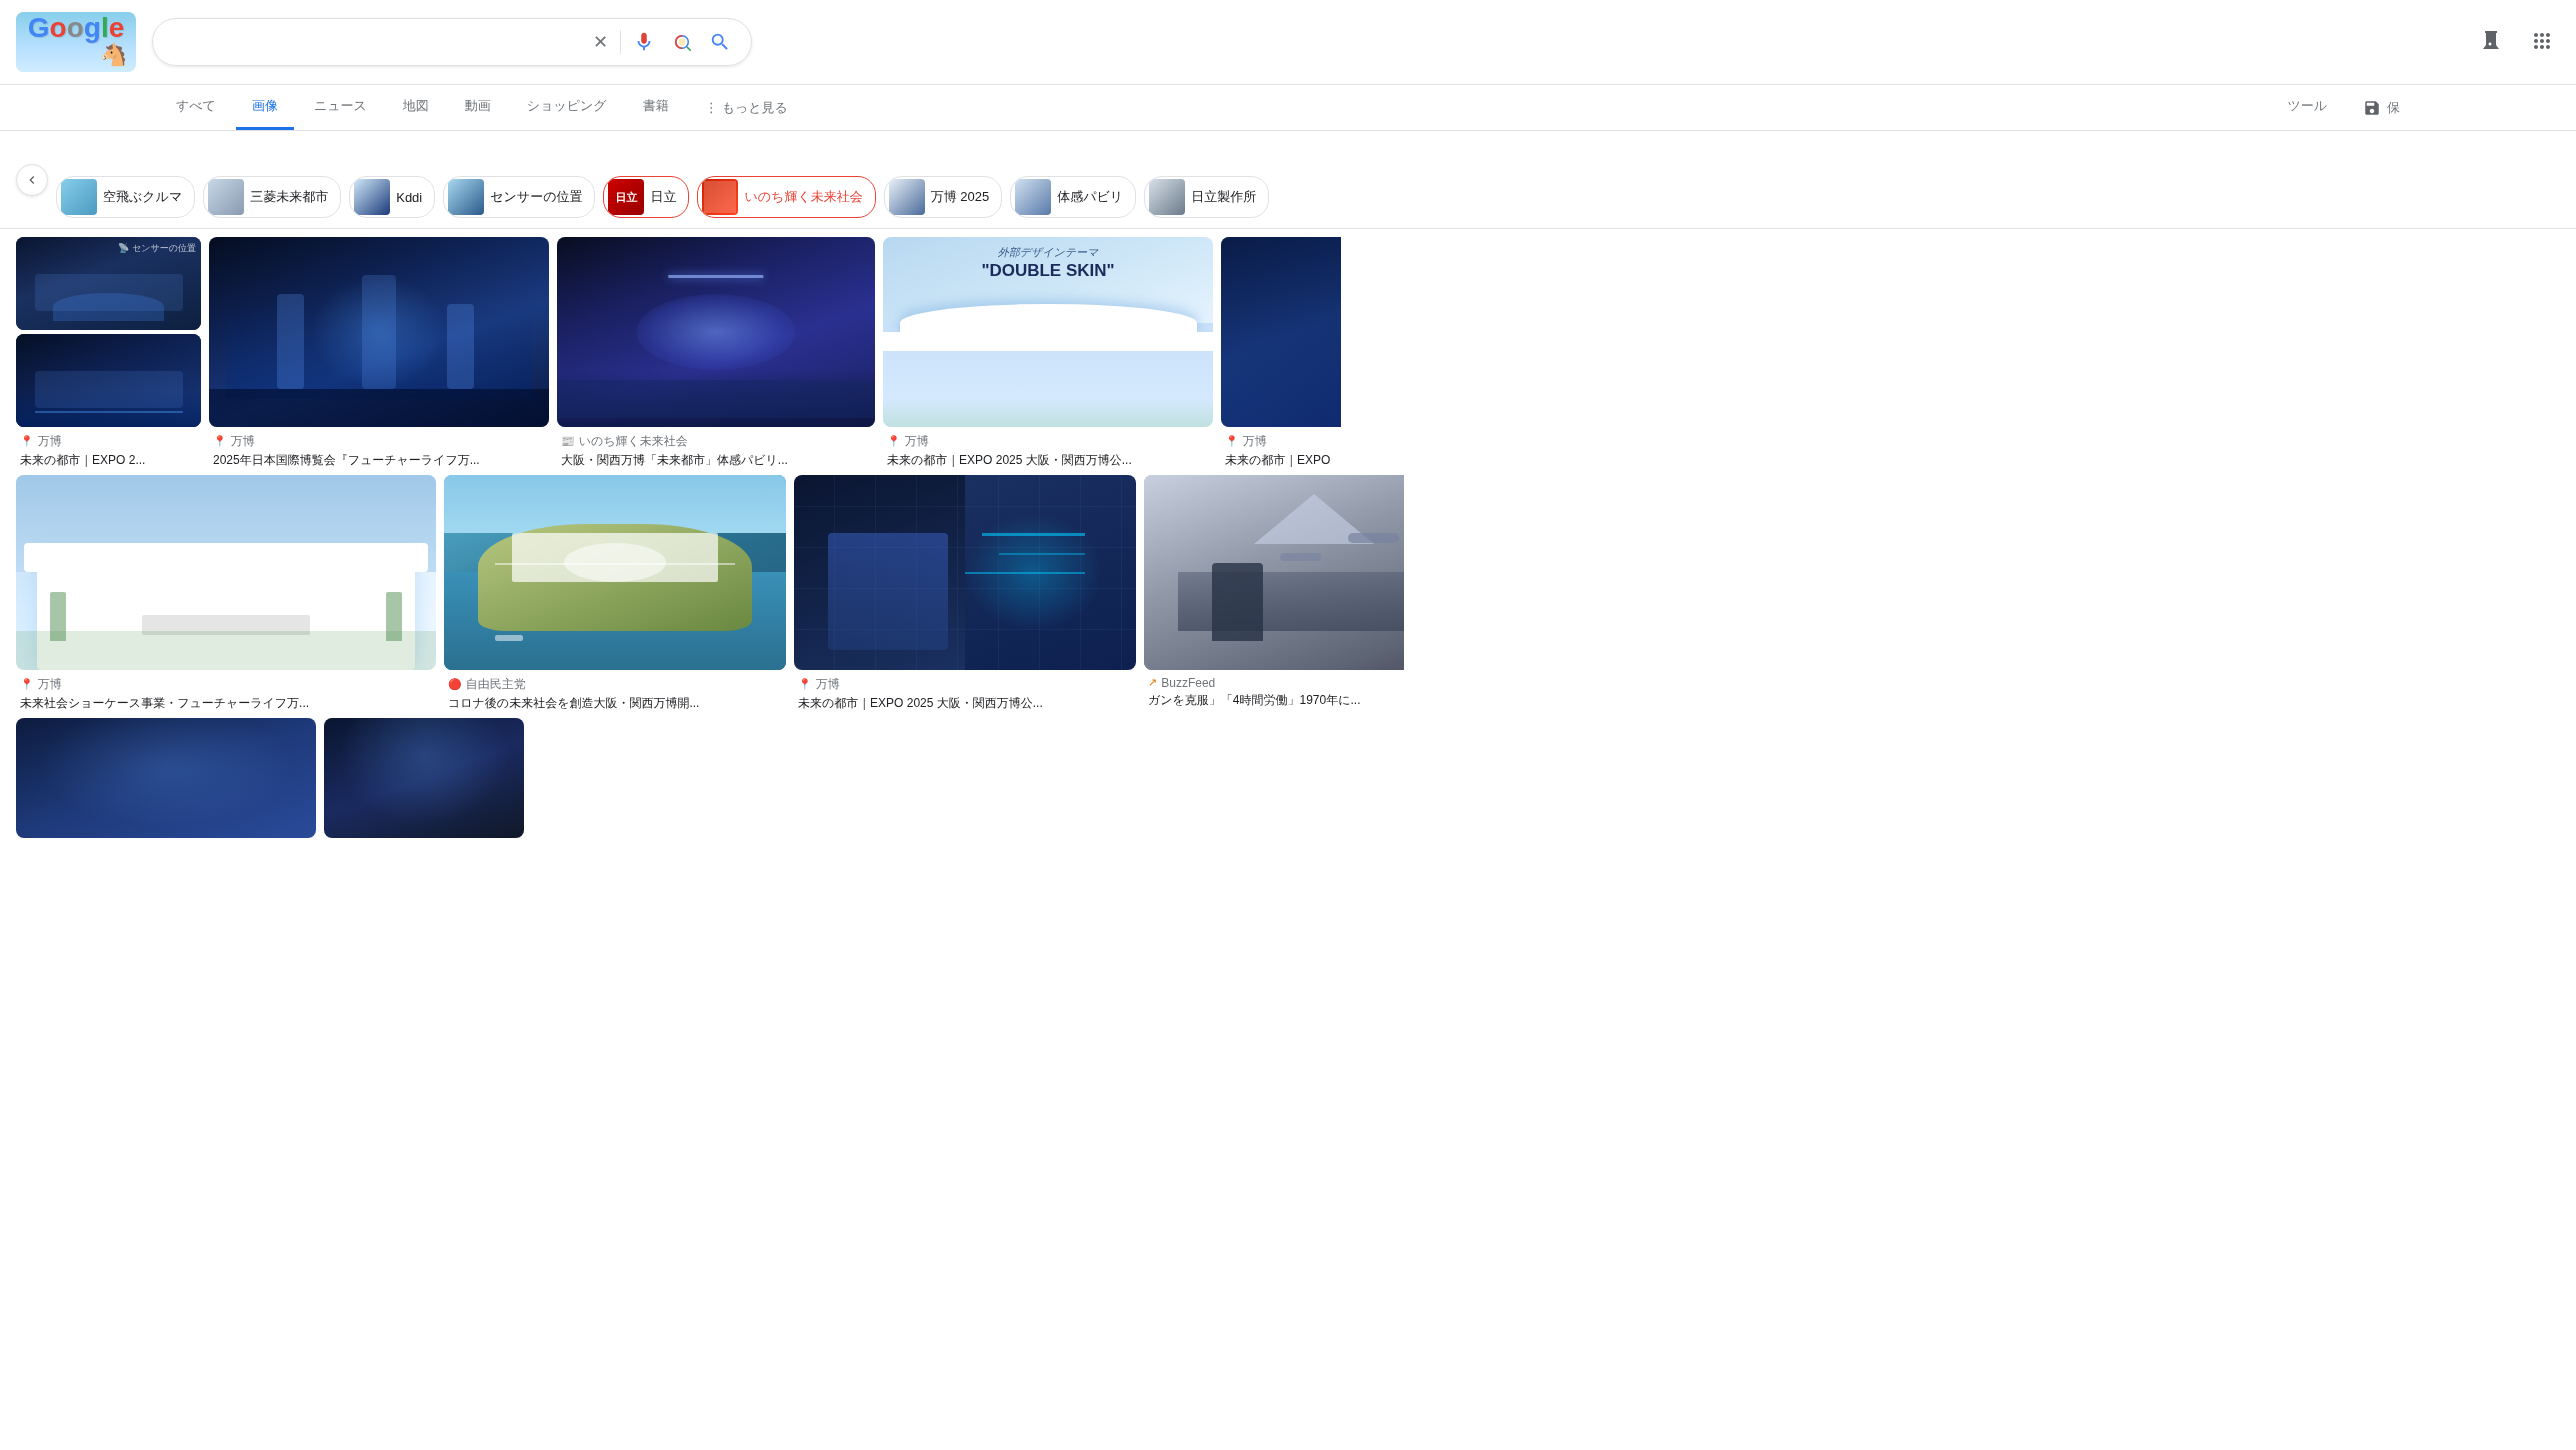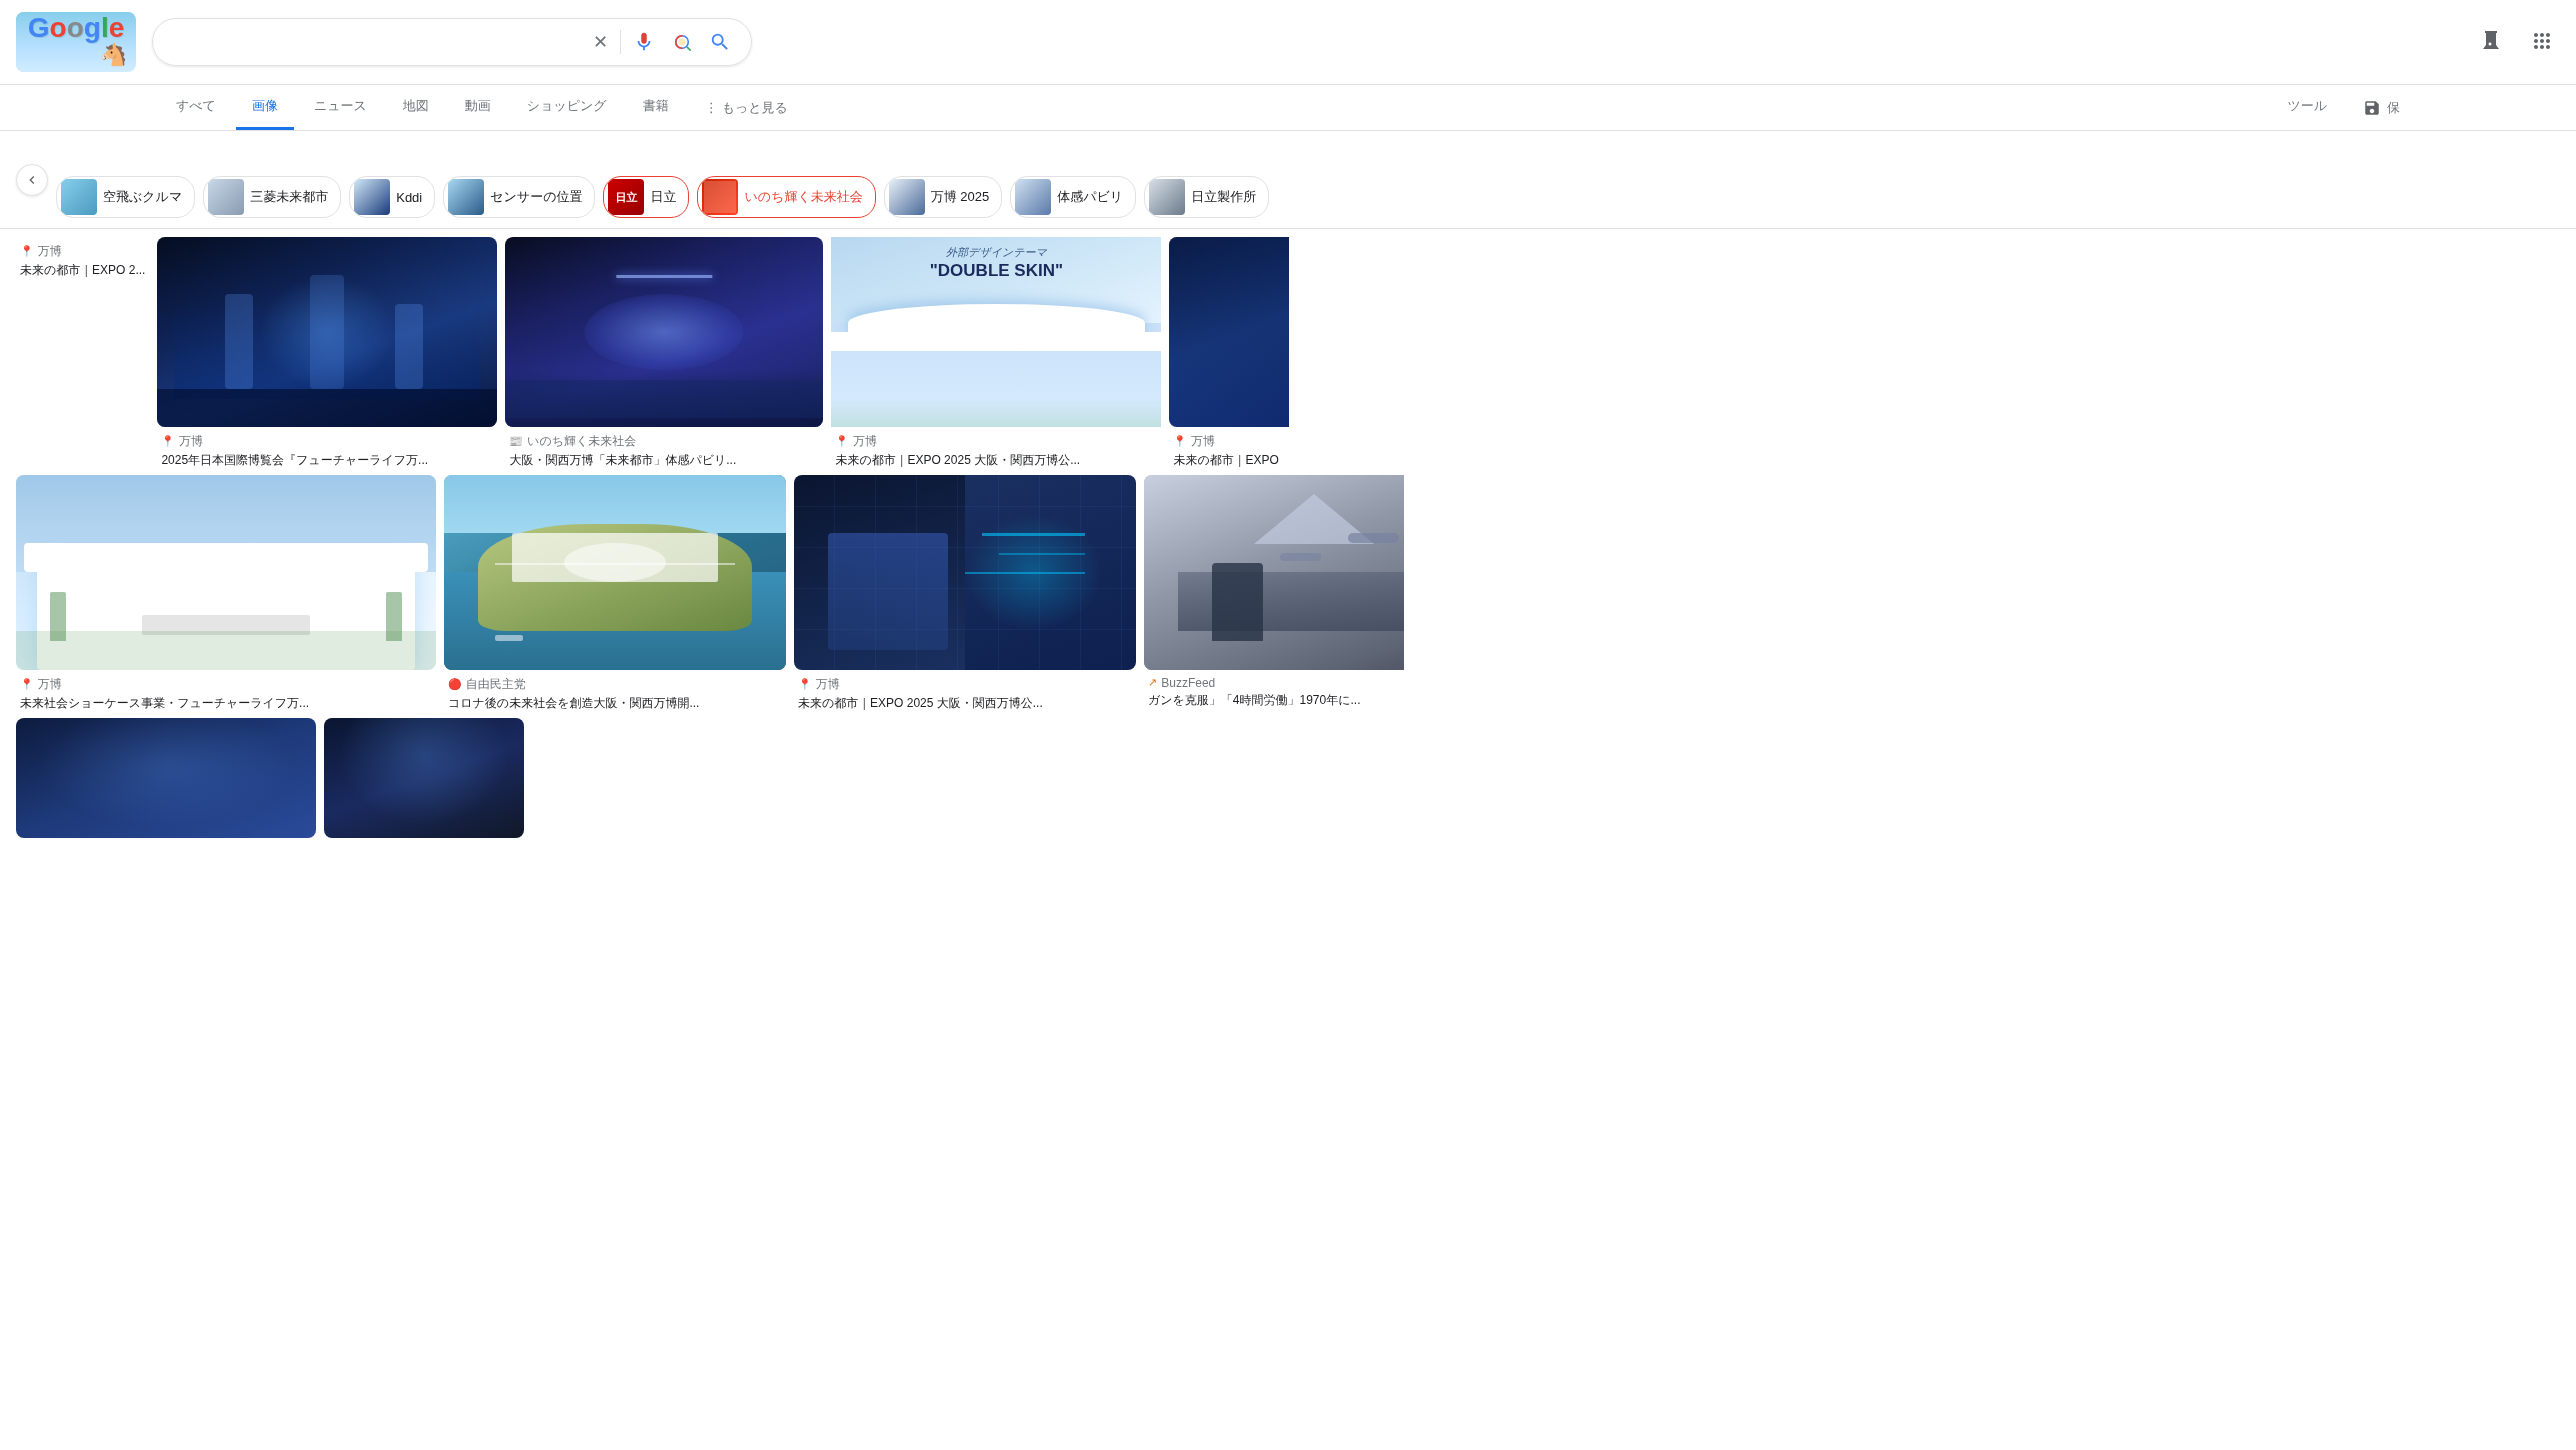--- a/index.html
+++ b/index.html
@@ -408,20 +408,34 @@
     <div class="chip-thumb ct-hitachi2"></div>
     <span>日立製作所</span>
   </div>
 </div>
 
 <div id="main-content">
 
   <div class="row1-container">
 
     <div class="img-item">
+      <div style="display:flex; flex-direction:column; gap:4px;">
+        <div class="img-box expo-blue-1" style="width:185px; height:93px; border-radius:8px; cursor:pointer; position:relative; overflow:hidden;">
+
+          <div style="position:absolute;inset:0;background:linear-gradient(160deg, #0a1530 0%, #1a3060 40%, #0d2040 100%);"></div>
+          <div style="position:absolute;bottom:10%;left:20%;right:20%;height:30%;background:rgba(60,120,220,0.3);border-radius:50% 50% 0 0;"></div>
+          <div style="position:absolute;top:5px;right:5px;font-size:9px;color:rgba(255,255,255,0.7);">📡 センサーの位置</div>
+        </div>
+        <div class="img-box expo-blue-1" style="width:185px; height:93px; border-radius:8px; cursor:pointer; position:relative; overflow:hidden;">
+          <div style="position:absolute;inset:0;background:linear-gradient(160deg, #050f25 0%, #0d2050 40%, #1a3a80 100%);"></div>
+          <div style="position:absolute;bottom:0;left:0;right:0;height:40%;background:linear-gradient(180deg, transparent, rgba(0,30,90,0.8));"></div>
+
+          <div style="position:absolute;bottom:15%;left:10%;width:80%;height:2px;background:rgba(80,160,255,0.4);"></div>
+        </div>
+      </div>
       <div class="image-meta">
         <div class="image-source">
           <span class="loc-pin">📍</span>
           <span>万博</span>
         </div>
         <div class="image-title">未来の都市｜EXPO 2...</div>
       </div>
     </div>
 
     <div class="img-item">
@@ -457,21 +471,21 @@
       <div class="image-meta">
         <div class="image-source">
           <span class="loc-pin news" style="font-size:11px;">📰</span>
           <span>いのち輝く未来社会</span>
         </div>
         <div class="image-title">大阪・関西万博「未来都市」体感パビリ...</div>
       </div>
     </div>
 
     <div class="img-item">
-      <div class="img-box" style="width:330px; height:190px; border-radius:0; cursor:pointer; position:relative; overflow:hidden; background:linear-gradient(160deg, #b8d8f0 0%, #d0e8f8 40%, #e8f4ff 70%, #f5f9ff 100%);">
+      <div class="img-box" style="width:330px; height:190px; border-radius:8px; cursor:pointer; position:relative; overflow:hidden; background:linear-gradient(160deg, #b8d8f0 0%, #d0e8f8 40%, #e8f4ff 70%, #f5f9ff 100%);">
 
         <div style="position:absolute;top:8px;left:50%;transform:translateX(-50%);font-size:11px;color:#3a5a8a;font-style:italic;">外部デザインテーマ</div>
         <div style="position:absolute;top:24px;left:50%;transform:translateX(-50%);font-size:17px;color:#1a2a5a;font-weight:bold;white-space:nowrap;">"DOUBLE SKIN"</div>
 
         <div style="position:absolute;bottom:0;left:0;right:0;height:55%;background:linear-gradient(180deg, #c8e0f8 0%, #d8ecff 100%);"></div>
 
         <div style="position:absolute;bottom:45%;left:5%;right:5%;height:20%;background:white;border-radius:50% 50% 0 0;box-shadow:0 -4px 12px rgba(100,160,220,0.4);"></div>
         <div style="position:absolute;bottom:40%;left:0;right:0;height:10%;background:white;"></div>
 
         <div style="position:absolute;bottom:0;left:0;right:0;height:15%;background:linear-gradient(180deg, transparent, rgba(100,180,100,0.2));"></div>

